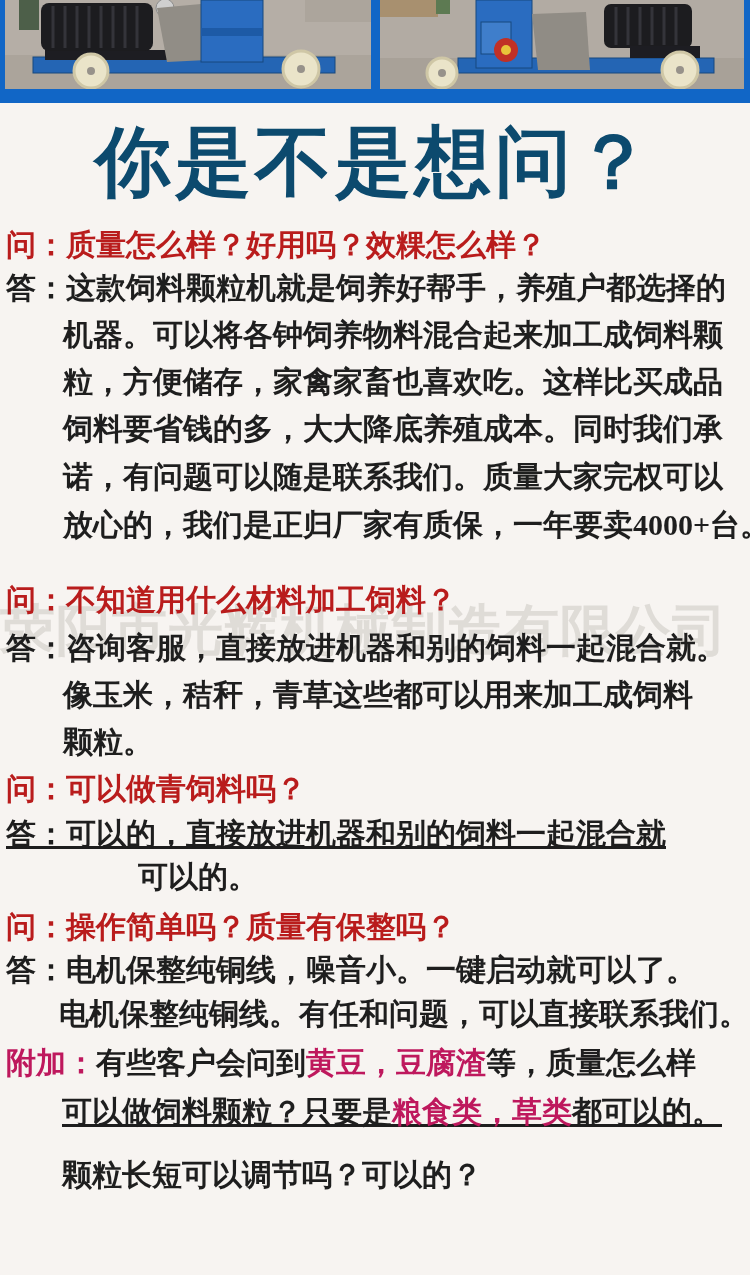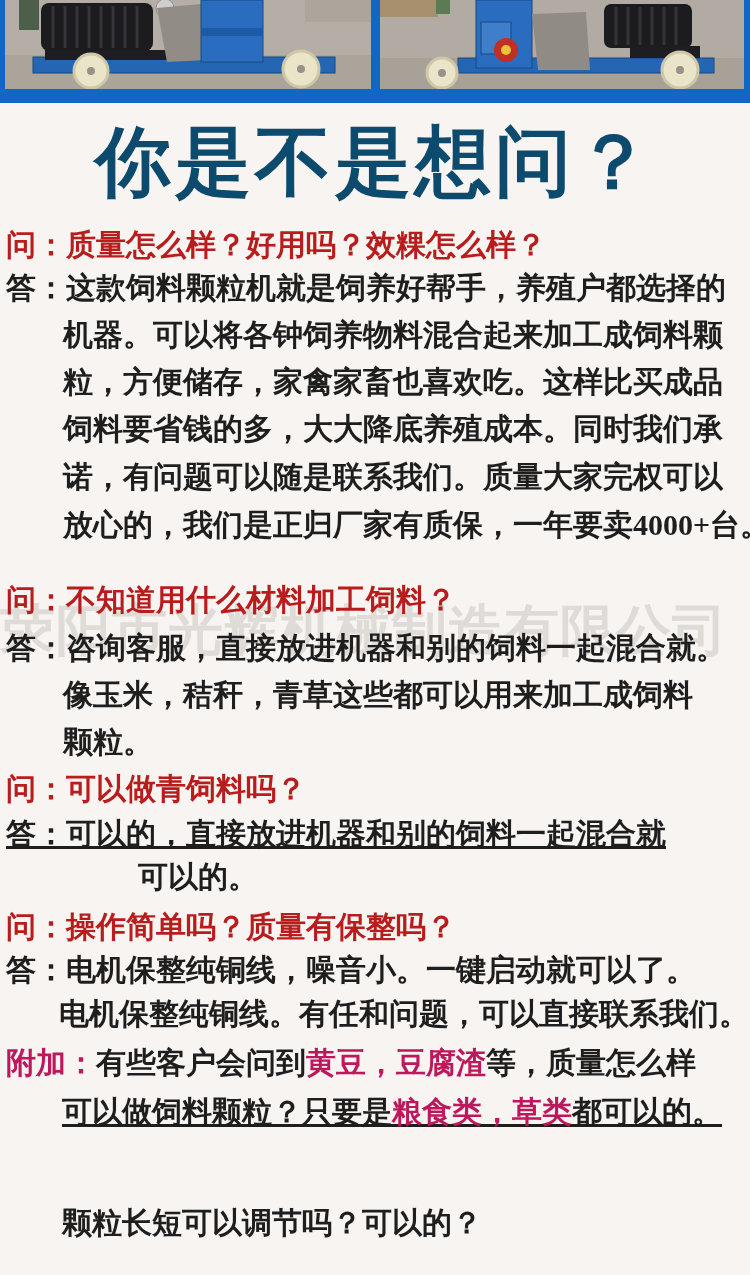--- a/index.html
+++ b/index.html
@@ -125,15 +125,15 @@
   <div class="line q" style="left:6px; top:910px;">问：操作简单吗？质量有保整吗？</div>
   <div class="line" style="left:6px;  top:953px;">答：电机保整纯铜线，噪音小。一键启动就可以了。</div>
   <div class="line" style="left:47px; top:997px;margin-left:12px;">电机保整纯铜线。有任和问题，可以直接联系我们。</div>
 
   <div class="line" style="left:6px; top:1046px;">
     <span class="red-inline">附加：</span><span>有些客户会问到</span><span class="red-inline">黄豆，豆腐渣</span><span>等，质量怎么样</span>
   </div>
   <div class="line" style="left:62px; top:1095px;text-decoration:underline;">
     <span>可以做饲料颗粒？只要是</span><span class="red-inline">粮食类，草类</span><span>都可以的。</span>
   </div>
-  <div class="line" style="left:62px; top:1206px;">颗粒长短可以调节吗？可以的？</div>
+  <div class="line" style="left:62px; top:1158px;">颗粒长短可以调节吗？可以的？</div>
 
 </div>
 
 </body></html>

